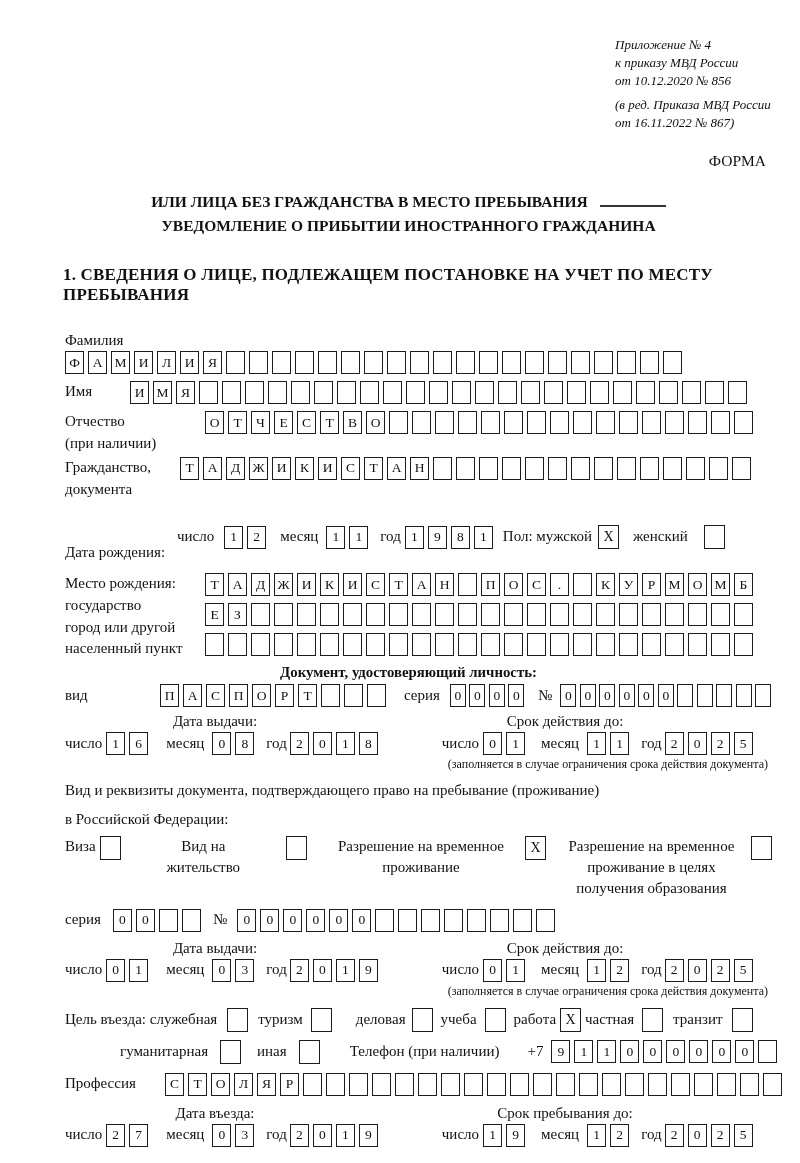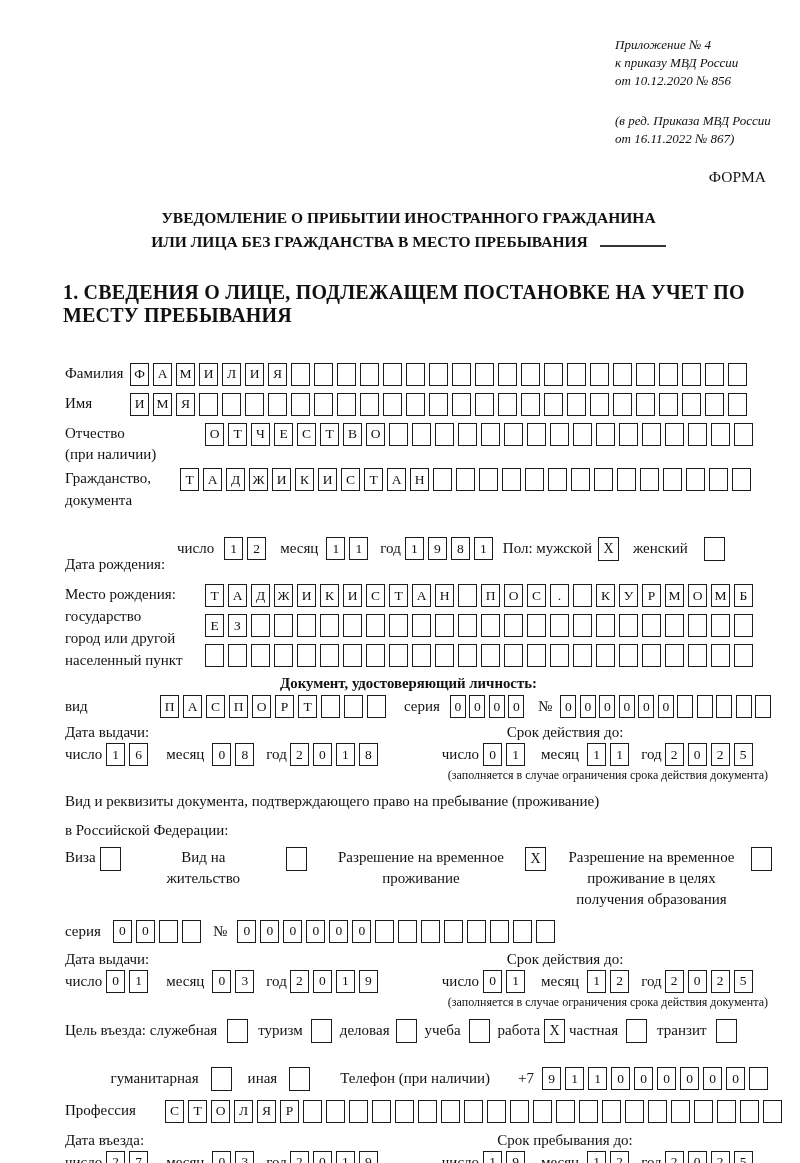--- a/index.html
+++ b/index.html
@@ -1,42 +1,42 @@
 <!DOCTYPE html>
 <html><head>
 <meta charset="utf-8">
 <style>
   * { box-sizing: border-box; }
   html,body { margin:0; padding:0; background:#fff; }
   body { width:800px; font-family:"Liberation Serif", serif; color:#111; }
   .page { width:800px; height:1163px; padding:36px 28px 16px 65px; position:relative; overflow:hidden; }
 
   .appendix { margin-left:550px; font-size:13px; line-height:1.38;font-style:italic; }
-  .appendix .amendment { margin-top:22px; }
+  .appendix .amendment { margin-top:6px; }
   .form-marker { text-align:right; font-weight:normal; font-size:15.5px; margin:20px 6px 0 0; }
 
   .title { text-align:center; font-weight:bold; font-size:15.5px; line-height:1.55; margin:20px 0 0 -20px; }
   .title .blank { display:inline-block; width:66px; border-bottom:2px solid #333; height:13px; margin-left:12px; }
 
-  .section-heading { font-weight:bold; font-size:20px; margin-top:27px; margin-left:-2px; letter-spacing:0.2px; }
+  .section-heading { font-weight:bold; font-size:17px; margin-top:27px; margin-left:-2px; letter-spacing:0.2px; }
 
   .frow { display:flex; align-items:flex-start; }
   .lbl { font-size:15px; line-height:1.45; flex:none; }
   .lblcol { display:flex; flex-direction:column; flex:none; }
   .cells { display:flex; flex:none; }
   .cell { width:19px; height:23px; border:1.7px solid #1c1c1c; margin-right:4px;
           display:flex; align-items:center; justify-content:center;
           font-size:13.5px; flex:none; background:#fff; }
   .sm .cell { width:16px; margin-right:3.5px; }
   .rowscol { display:flex; flex-direction:column; }
   .checkbox { width:21px; height:24px; border:1.7px solid #1c1c1c; display:inline-flex;
               align-items:center; justify-content:center; font-size:14px; flex:none; background:#fff; }
   .note { font-size:12px; text-align:right; margin-top:2px; }
   .dhead { display:flex; font-size:15px; }
-  .dhead .h1 { width:300px; text-align:left; }
+  .dhead .h1 { width:300px; text-align:center; }
   .dhead .h2 { width:340px; text-align:center; margin-left:30px; }
   .opt { display:flex; align-items:flex-start; }
   .opt .olbl { text-align:center; font-size:15px; line-height:1.4; }
   .mt { margin-top:7px; }
 </style>
 </head>
 <body>
 
 <div class="page">
 
@@ -46,29 +46,29 @@
     <div>от 10.12.2020 № 856</div>
     <div class="amendment">
       <div>(в ред. Приказа МВД России</div>
       <div>от 16.11.2022 № 867)</div>
     </div>
   </div>
 
   <div class="form-marker">ФОРМА</div>
 
   <div class="title">
-    <div>УВЕДОМЛЕНИЕ О ПРИБЫТИИ ИНОСТРАННОГО ГРАЖДАНИНА</div>
     <div>
       <span>ИЛИ ЛИЦА БЕЗ ГРАЖДАНСТВА В МЕСТО ПРЕБЫВАНИЯ</span><span class="blank"></span>
     </div>
+    <div>УВЕДОМЛЕНИЕ О ПРИБЫТИИ ИНОСТРАННОГО ГРАЖДАНИНА</div>
   </div>
 
   <div class="section-heading">1. СВЕДЕНИЯ О ЛИЦЕ, ПОДЛЕЖАЩЕМ ПОСТАНОВКЕ НА УЧЕТ ПО МЕСТУ ПРЕБЫВАНИЯ</div>
 
-  <div class="frow" style="margin-top:36px;">
+  <div class="frow" style="margin-top:25px;flex-direction:column;">
     <div class="lbl" style="width:65px;">Фамилия</div>
     <div class="cells">
         <span class="cell">Ф</span>
         <span class="cell">А</span>
         <span class="cell">М</span>
         <span class="cell">И</span>
         <span class="cell">Л</span>
         <span class="cell">И</span>
         <span class="cell">Я</span>
         <span class="cell"></span>
@@ -485,33 +485,33 @@
         <span class="cell">5</span>
       </div>
   </div>
   <div class="note" style="margin-right:4px;">(заполняется в случае ограничения срока действия документа)</div>
 
   <div class="frow" style="margin-top:9px; align-items:center;">
     <span class="lbl">Цель въезда: служебная</span>
     <span class="checkbox" style="margin-left:10px;"></span>
     <span class="lbl" style="margin-left:10px;">туризм</span>
     <span class="checkbox" style="margin-left:8px;"></span>
-    <span class="lbl" style="margin-left:8px;">деловая</span>
+    <span class="lbl" style="margin-left:24px;">деловая</span>
     <span class="checkbox" style="margin-left:6px;"></span>
     <span class="lbl" style="margin-left:8px;">учеба</span>
     <span class="checkbox" style="margin-left:8px;"></span>
     <span class="lbl" style="margin-left:8px;">работа</span>
     <span class="checkbox" style="margin-left:4px;">X</span>
     <span class="lbl" style="margin-left:4px;">частная</span>
     <span class="checkbox" style="margin-left:8px;"></span>
     <span class="lbl" style="margin-left:10px;">транзит</span>
     <span class="checkbox" style="margin-left:10px;"></span>
   </div>
 
-  <div class="frow" style="margin-top:24px; align-items:center;justify-content:flex-end;">
+  <div class="frow" style="margin-top:8px; align-items:center;">
     <span class="lbl" style="margin-left:55px;">гуманитарная</span>
     <span class="checkbox" style="margin-left:12px;"></span>
     <span class="lbl" style="margin-left:16px;">иная</span>
     <span class="checkbox" style="margin-left:12px;"></span>
     <span class="lbl" style="margin-left:30px;">Телефон (при наличии)</span>
     <span class="lbl" style="margin:0 8px 0 28px;">+7</span>
     <div class="cells">
         <span class="cell">9</span>
         <span class="cell">1</span>
         <span class="cell">1</span>

